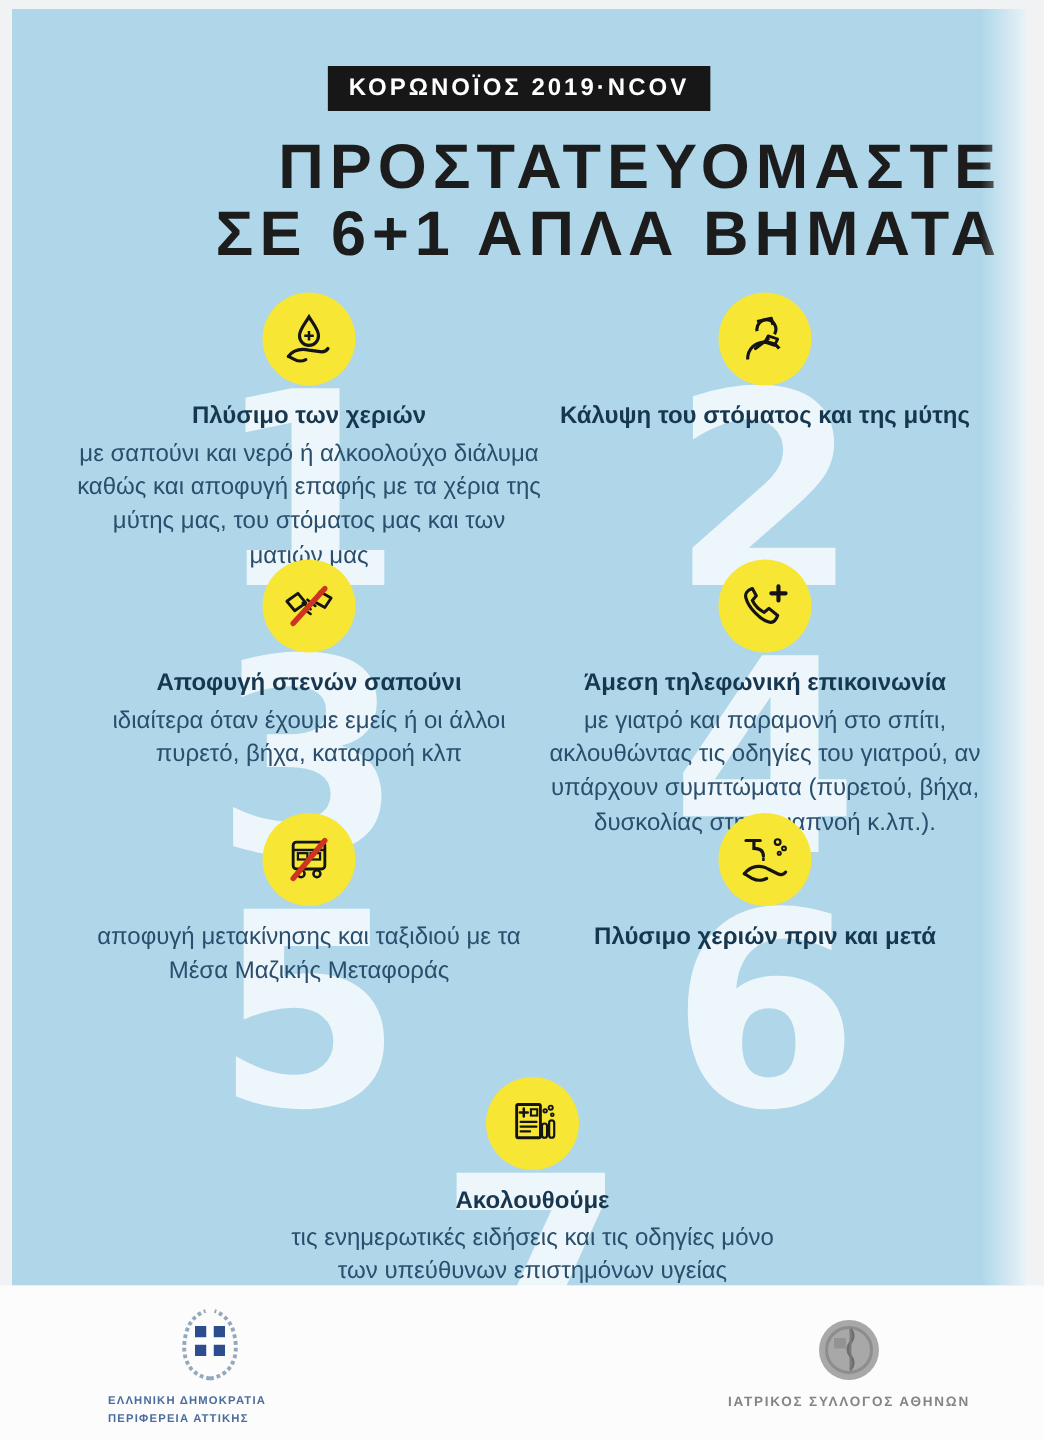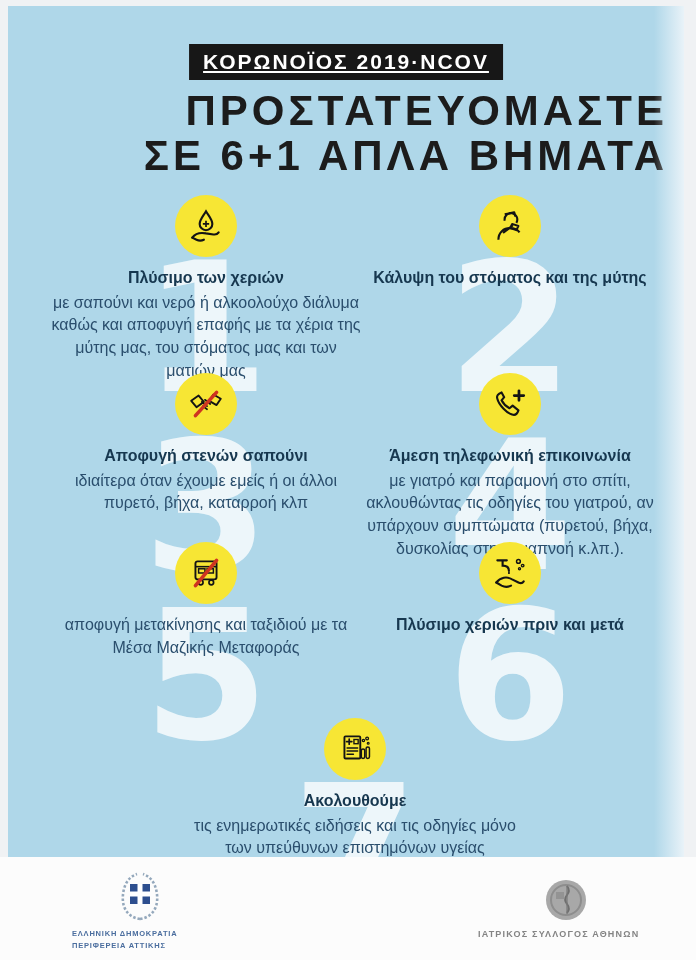--- a/index.html
+++ b/index.html
@@ -2,22 +2,22 @@
 <html><head>
 <meta charset="utf-8">
 <style>
   html,body{margin:0;padding:0;}
   body{background:#e9ebee;font-family:"Liberation Sans",sans-serif;}
   .page{position:relative;width:696px;height:960px;background:#f0f2f4;overflow:hidden;}
   .poster{position:absolute;left:8px;top:6px;width:676px;height:851px;background:#afd7e9;}
   .poster-edge{position:absolute;right:0;top:0;bottom:0;width:30px;
     background:linear-gradient(to right, rgba(255,255,255,0), rgba(236,244,249,0.95));}
   .banner{position:absolute;top:38px;left:50%;transform:translateX(-50%);
-    background:#171717;color:#ffffff;font-weight:bold;font-size:21px;
-    letter-spacing:2px;padding:6px 14px;white-space:nowrap;text-decoration:underline;}
+    background:#171717;color:#ffffff;font-weight:bold;font-size:16px;
+    letter-spacing:2px;padding:6px 14px;white-space:nowrap;}
   .headline{position:absolute;top:82px;left:0;width:660px;text-align:right;
     color:#1c1c1c;font-weight:bold;font-size:42px;letter-spacing:4px;line-height:1.08;}
   .step{position:absolute;display:flex;flex-direction:column;align-items:center;text-align:center;}
   .s1{left:42px;top:189px;width:312px;}
   .s2{left:340px;top:189px;width:324px;}
   .s3{left:42px;top:367px;width:312px;}
   .s4{left:340px;top:367px;width:324px;}
   .s5{left:42px;top:536px;width:312px;}
   .s6{left:340px;top:536px;width:324px;}
   .s7{left:180px;top:712px;width:334px;}
@@ -26,21 +26,21 @@
     margin-bottom:10px;flex:0 0 auto;}
   .step-number{position:absolute;top:48px;left:0;right:0;text-align:center;
     font-size:180px;line-height:0.95;font-weight:bold;color:rgba(255,255,255,0.78);
     z-index:0;font-family:"DejaVu Sans",sans-serif;pointer-events:none;}
   .step-title{position:relative;z-index:2;font-weight:bold;font-size:16px;
     color:#16374f;margin-bottom:3px;line-height:1.35;}
   .step-body{position:relative;z-index:2;font-size:16px;color:#2a4e6d;line-height:1.42;}
   .footer{position:absolute;left:0;top:857px;width:696px;height:103px;background:#fcfcfc;}
   .f-left{position:absolute;left:72px;top:12px;width:136px;text-align:left;}
   .f-left-text{margin-top:3px;font-size:7.5px;color:#4a6d9e;letter-spacing:0.8px;line-height:1.6;font-weight:bold;}
-  .f-right{position:absolute;left:478px;top:20px;width:176px;text-align:left;}
+  .f-right{position:absolute;left:478px;top:20px;width:176px;text-align:center;}
   .f-right-text{margin-top:6px;font-size:9px;color:#848484;letter-spacing:1.2px;font-weight:bold;}
   svg{display:block;}
 </style>
 </head>
 <body>
 
 <div class="page">
   <div class="poster">
 
     <div class="banner">

